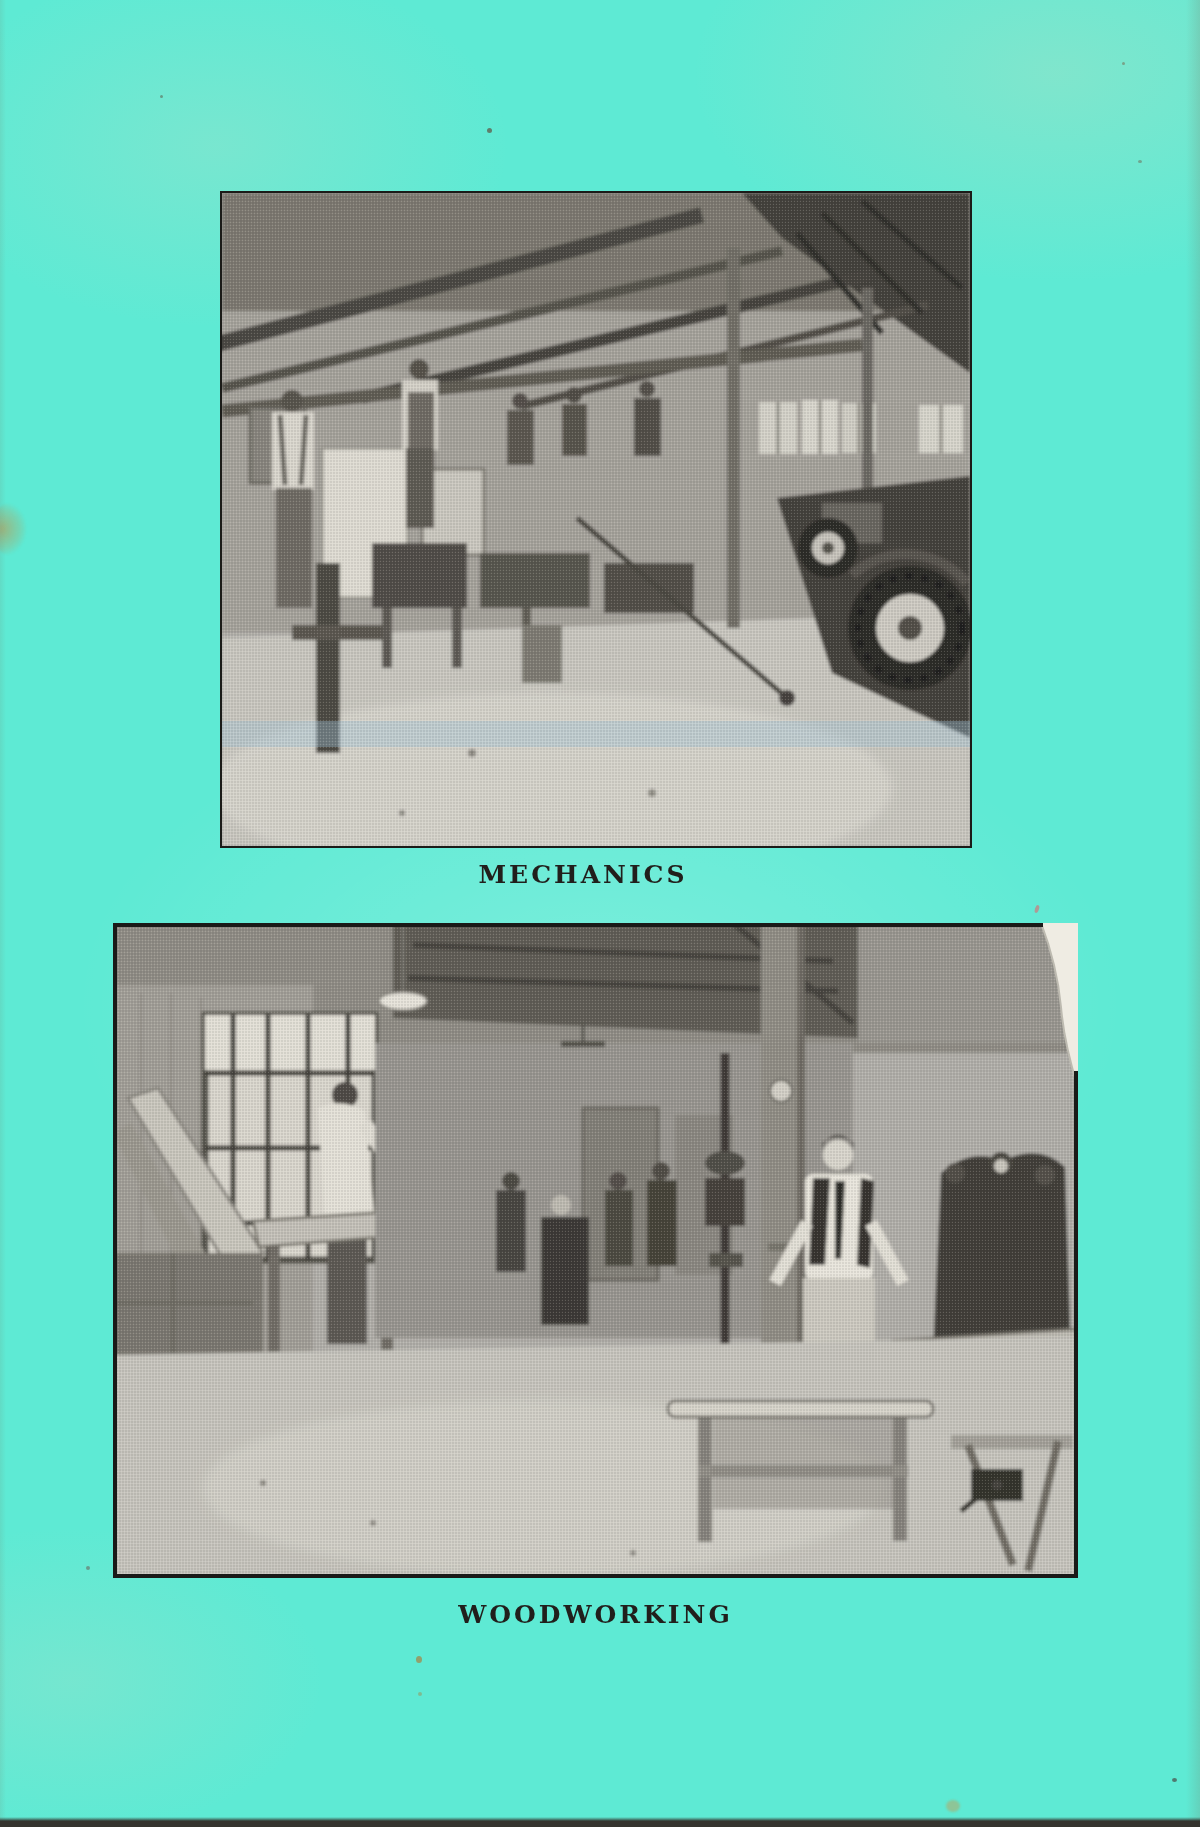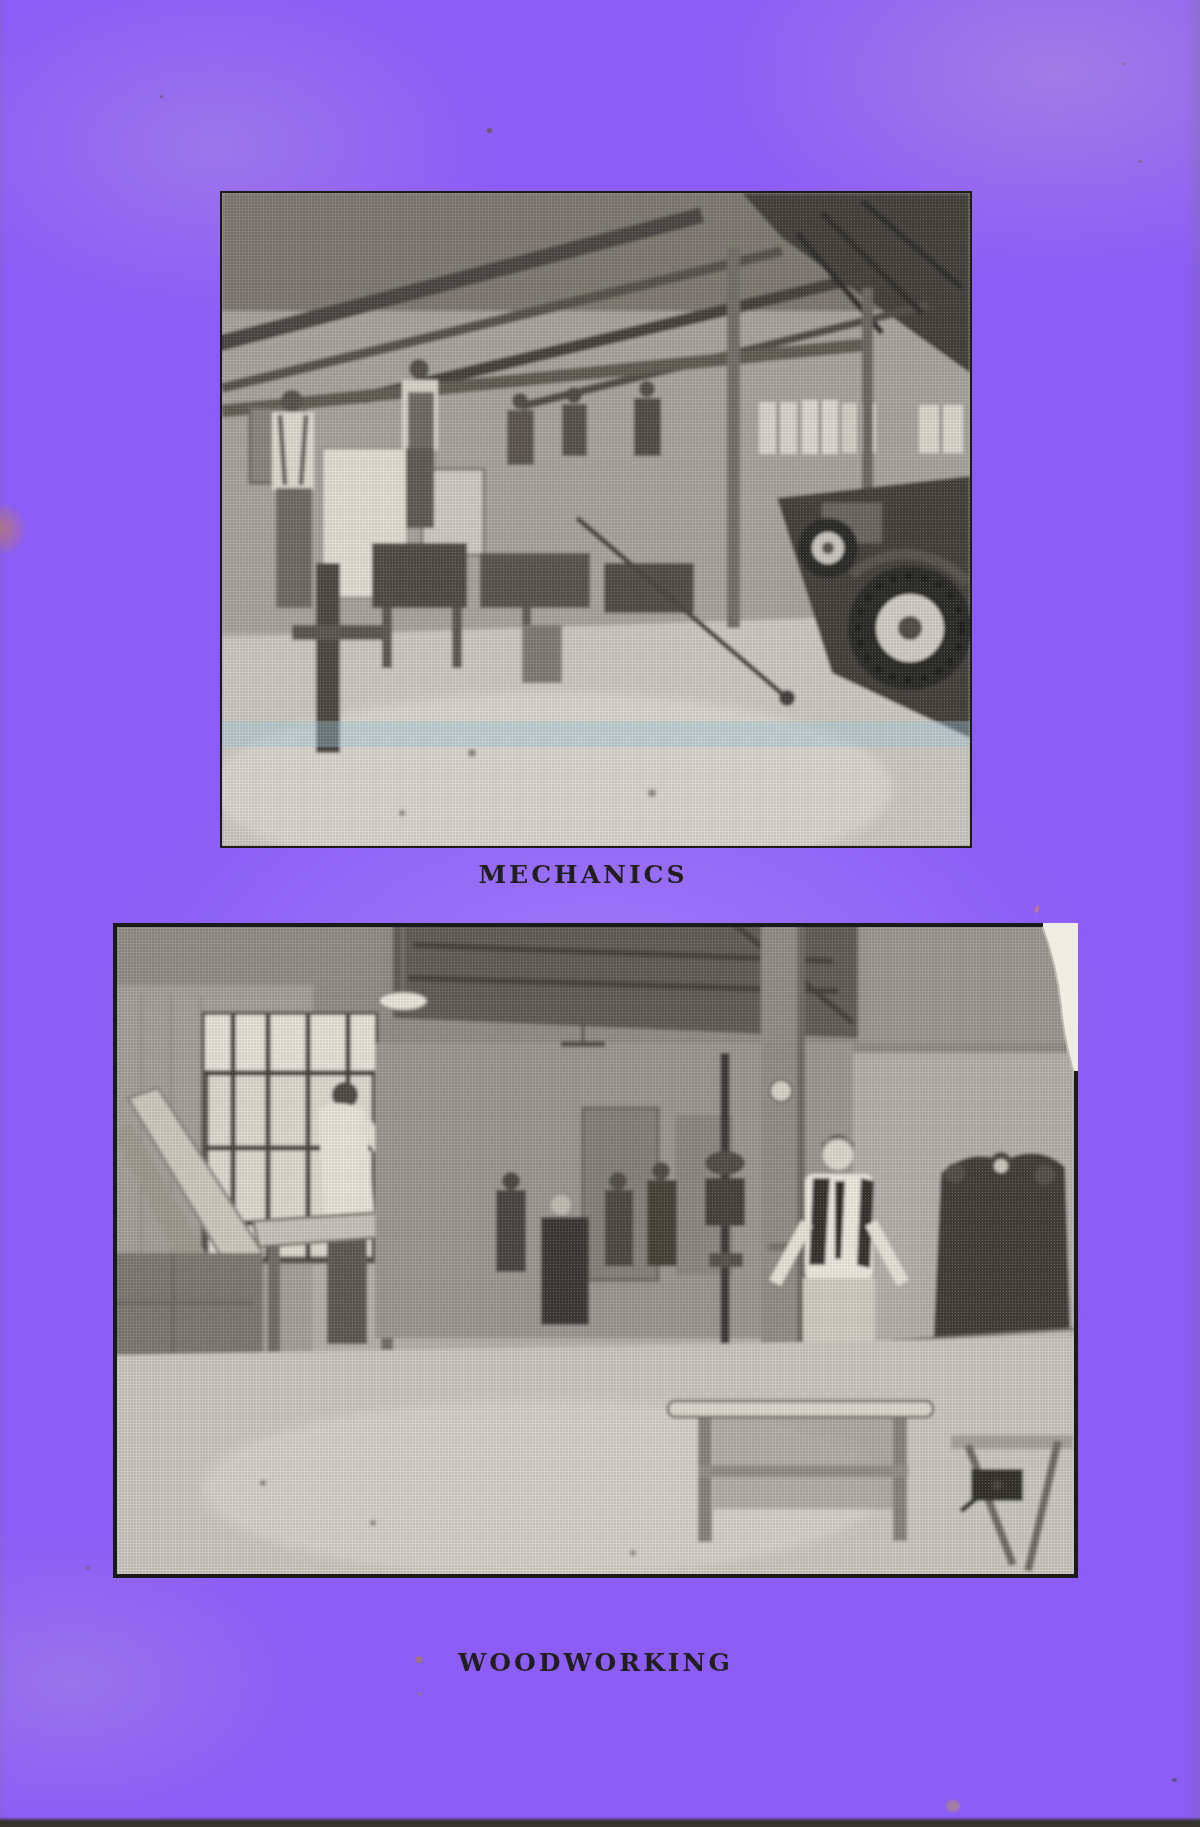--- a/index.html
+++ b/index.html
@@ -1,18 +1,18 @@
 <!DOCTYPE html>
 <html><head>
 <meta charset="utf-8">
 <style>
   html,body{margin:0;padding:0;background:#d8d5cc;}
   .page{
     position:relative;width:1200px;height:1827px;overflow:hidden;
-    background:#8b5cf6;
+    background:#5eead4;
     font-family:"DejaVu Serif","Liberation Serif",serif;
   }
   
   .page .mottle{
     position:absolute;inset:0;pointer-events:none;
     background:
       radial-gradient(ellipse 420px 260px at 18% 8%, rgba(226,216,190,.20), rgba(0,0,0,0) 70%),
       radial-gradient(ellipse 520px 300px at 88% 4%, rgba(229,216,182,.25), rgba(0,0,0,0) 70%),
       radial-gradient(ellipse 700px 420px at 50% 55%, rgba(255,255,255,.18), rgba(0,0,0,0) 75%),
       radial-gradient(ellipse 360px 220px at 6% 92%, rgba(224,214,188,.18), rgba(0,0,0,0) 70%);
@@ -28,21 +28,21 @@
   .photo svg{display:block;width:100%;height:100%;}
   .photo-1{left:220px;top:191px;width:748px;height:653px;border:2px solid #1b1b18;}
   .photo-2{left:113px;top:923px;width:965px;height:655px;}
 
   .caption{
     position:absolute;text-align:center;
     font-weight:bold;font-size:25px;letter-spacing:3px;line-height:30px;
     color:#211f1c;
   }
   .caption-1{left:209px;top:860px;width:748px;}
-  .caption-2{left:113px;top:1648px;width:965px;}
+  .caption-2{left:113px;top:1600px;width:965px;}
 
   .speck{position:absolute;border-radius:50%;pointer-events:none;}
   .stain-left{
     position:absolute;left:-8px;top:503px;width:34px;height:52px;border-radius:50%;
     background:radial-gradient(ellipse at 30% 50%, rgba(203,138,58,.55), rgba(203,138,58,.18) 55%, rgba(0,0,0,0) 75%);
     filter:blur(1px);pointer-events:none;
   }
 </style>
 </head>
 <body>

